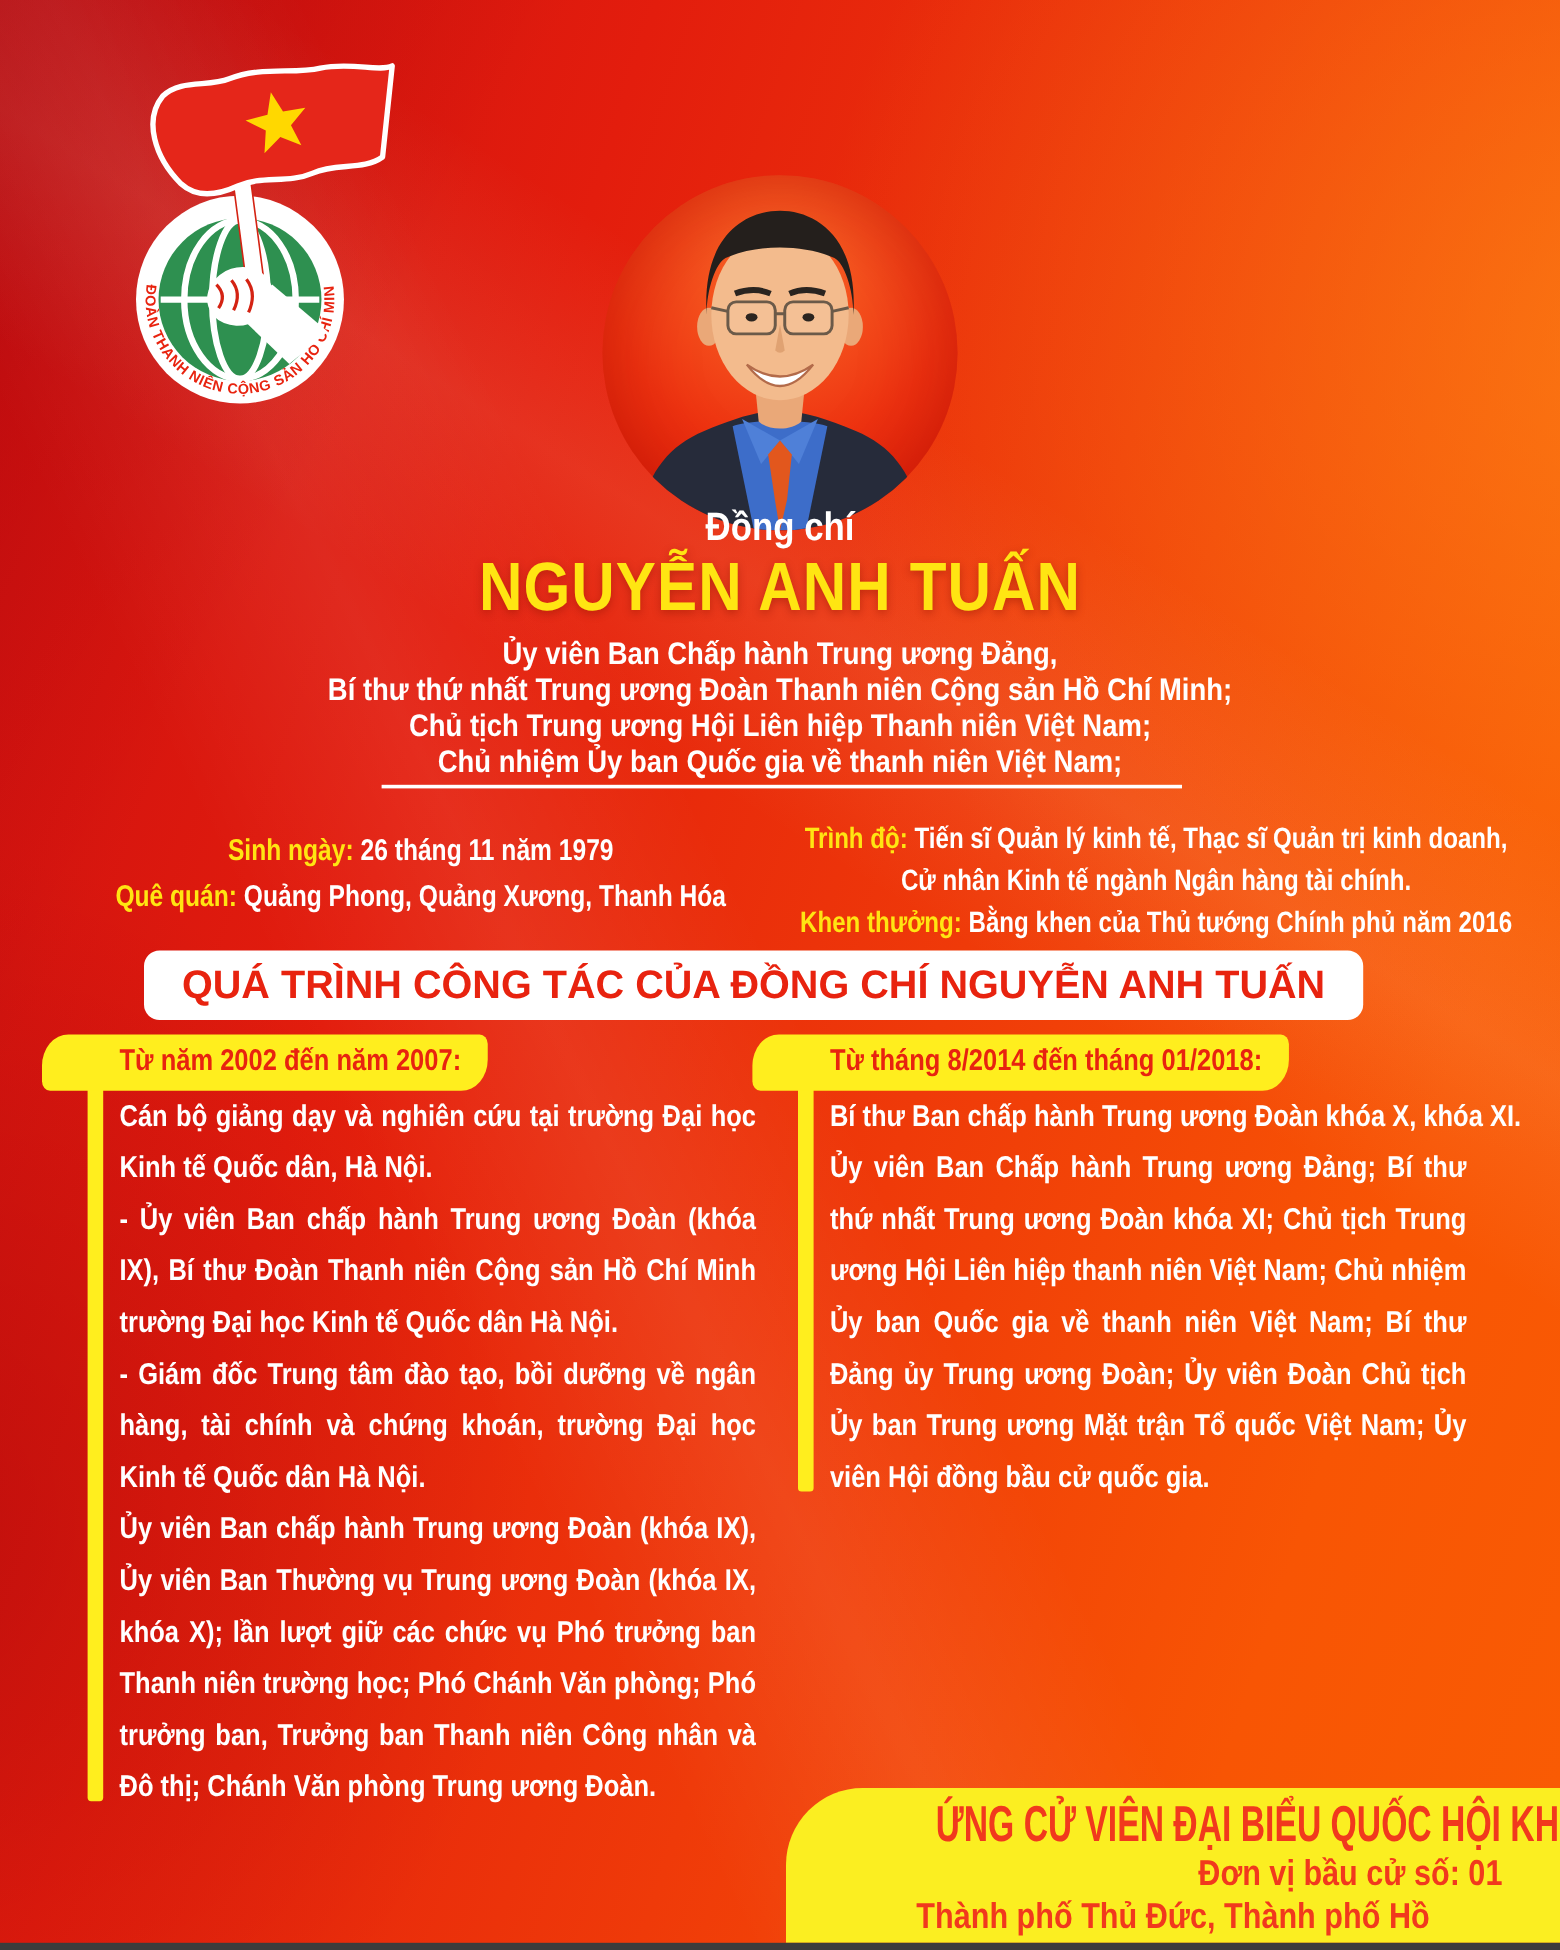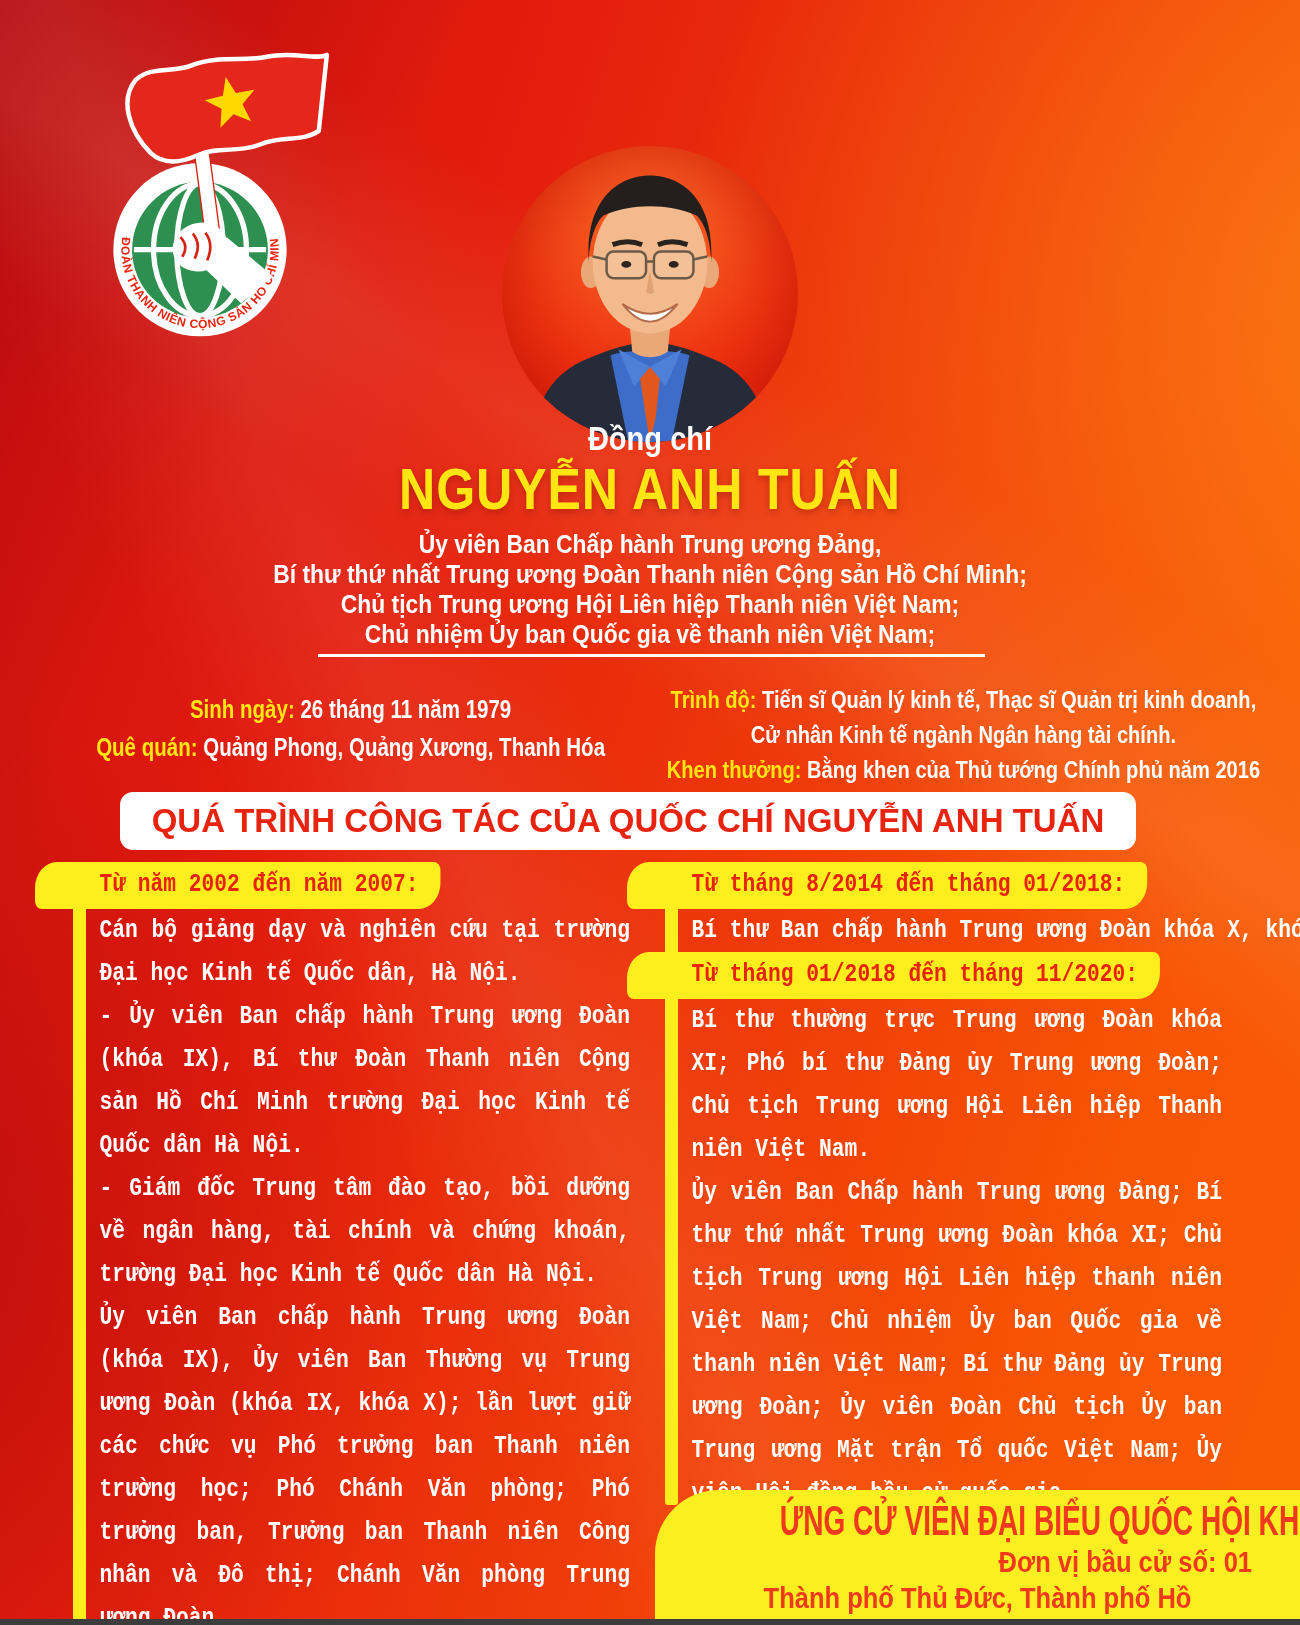--- a/index.html
+++ b/index.html
@@ -39,21 +39,21 @@
   .lbl{color:#ffe512;}
   .section-title{
     position:absolute; top:792px; left:120px; width:1016px; height:58px;
     background:#ffffff; border-radius:13px; text-align:center;
     font-size:33px; line-height:58px; font-weight:800; color:#e8230f;
   }
   .tcol{position:absolute; top:862px; width:595px;}
   .tcol-left{left:35px;}
   .tcol-right{left:627px;}
   .tcol::before{content:''; position:absolute; left:38px; top:22px; bottom:10px; width:13px; background:#ffee1e; border-radius:3px;}
-  .titem{position:relative; margin:0;font-family:Liberation Mono, monospace;}
+  .titem{position:relative; margin:0;}
   .pill{
     display:inline-block; background:#ffee1e; color:#e8230f;
     font-size:25px; font-weight:600; line-height:29px;
     padding:8px 26px 10px 76px; border-radius:26px 8px 26px 8px;
     transform:scaleX(.85); transform-origin:left center; white-space:nowrap;
     position:relative; z-index:1;
   }
   .tbody{width:700px; padding-left:76px; box-sizing:border-box; transform:scaleX(.85); transform-origin:left top;}
   .tbody p{margin:0; font-size:25px; line-height:43px; font-weight:700; color:#ffffff; text-align:justify;}
   .tbody p.nowrap{white-space:nowrap; text-align:left;}
@@ -148,21 +148,21 @@
 
   <div class="info-left">
     <p><span class="lbl">Sinh ngày:</span> <span>26 tháng 11 năm 1979</span></p>
     <p><span class="lbl">Quê quán:</span> <span>Quảng Phong, Quảng Xương, Thanh Hóa</span></p>
   </div>
   <div class="info-right">
     <p><span class="lbl">Trình độ:</span> <span>Tiến sĩ Quản lý kinh tế, Thạc sĩ Quản trị kinh doanh, Cử nhân Kinh tế ngành Ngân hàng tài chính.</span></p>
     <p><span class="lbl">Khen thưởng:</span> <span>Bằng khen của Thủ tướng Chính phủ năm 2016</span></p>
   </div>
 
-  <div class="section-title">QUÁ TRÌNH CÔNG TÁC CỦA QUỐC CHÍ NGUYỄN ANH TUẤN</div>
+  <div class="section-title">QUÁ TRÌNH CÔNG TÁC CỦA ĐỒNG CHÍ NGUYỄN ANH TUẤN</div>
 
   <div class="tcol tcol-left">
     <div class="titem">
       <div><span class="pill">Từ năm 2002 đến năm 2007:</span></div>
       <div class="tbody">
         <p>Cán bộ giảng dạy và nghiên cứu tại trường Đại học Kinh tế Quốc dân, Hà Nội.</p>
       </div>
     </div>
     <div class="titem">
       <div class="tbody">
@@ -175,26 +175,20 @@
         <p>Ủy viên Ban chấp hành Trung ương Đoàn (khóa IX), Ủy viên Ban Thường vụ Trung ương Đoàn (khóa IX, khóa X); lần lượt giữ các chức vụ Phó trưởng ban Thanh niên trường học; Phó Chánh Văn phòng; Phó trưởng ban, Trưởng ban Thanh niên Công nhân và Đô thị; Chánh Văn phòng Trung ương Đoàn.</p>
       </div>
     </div>
   </div>
 
   <div class="tcol tcol-right">
     <div class="titem">
       <div><span class="pill">Từ tháng 8/2014 đến tháng 01/2018:</span></div>
       <div class="tbody">
         <p class="nowrap">Bí thư Ban chấp hành Trung ương Đoàn khóa X, khóa XI.</p>
-      </div>
-    </div>
-    <div class="titem">
-      <div><span class="pill">Từ tháng 01/2018 đến tháng 11/2020:</span></div>
-      <div class="tbody">
-        <p>Bí thư thường trực Trung ương Đoàn khóa XI; Phó bí thư Đảng ủy Trung ương Đoàn; Chủ tịch Trung ương Hội Liên hiệp Thanh niên Việt Nam.</p>
       </div>
     </div>
     <div class="titem">
       <div class="tbody">
         <p>Ủy viên Ban Chấp hành Trung ương Đảng; Bí thư thứ nhất Trung ương Đoàn khóa XI; Chủ tịch Trung ương Hội Liên hiệp thanh niên Việt Nam; Chủ nhiệm Ủy ban Quốc gia về thanh niên Việt Nam; Bí thư Đảng ủy Trung ương Đoàn; Ủy viên Đoàn Chủ tịch Ủy ban Trung ương Mặt trận Tổ quốc Việt Nam; Ủy viên Hội đồng bầu cử quốc gia.</p>
       </div>
     </div>
   </div>
 
   <div class="candidacy">

